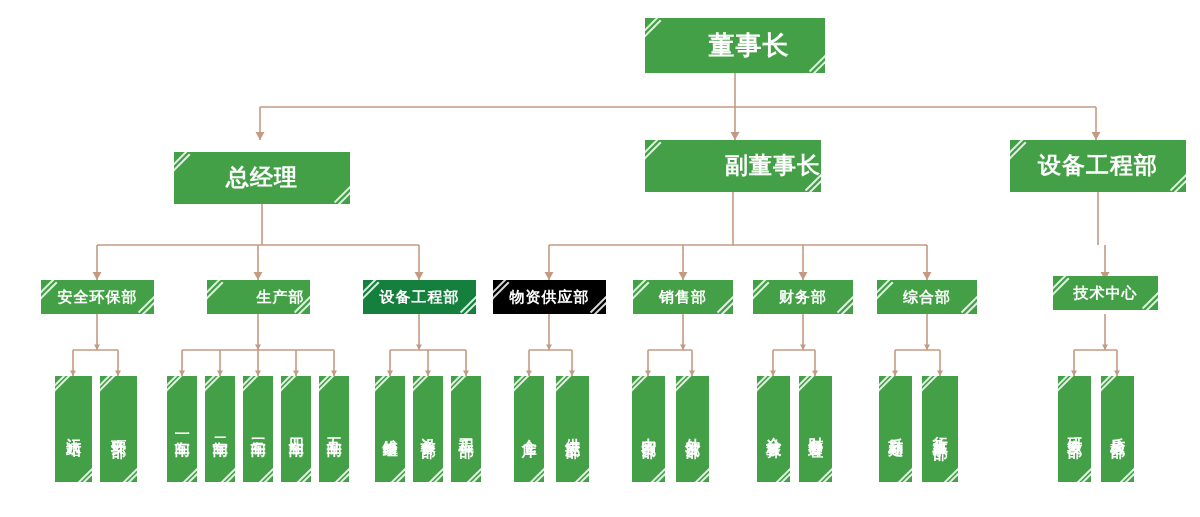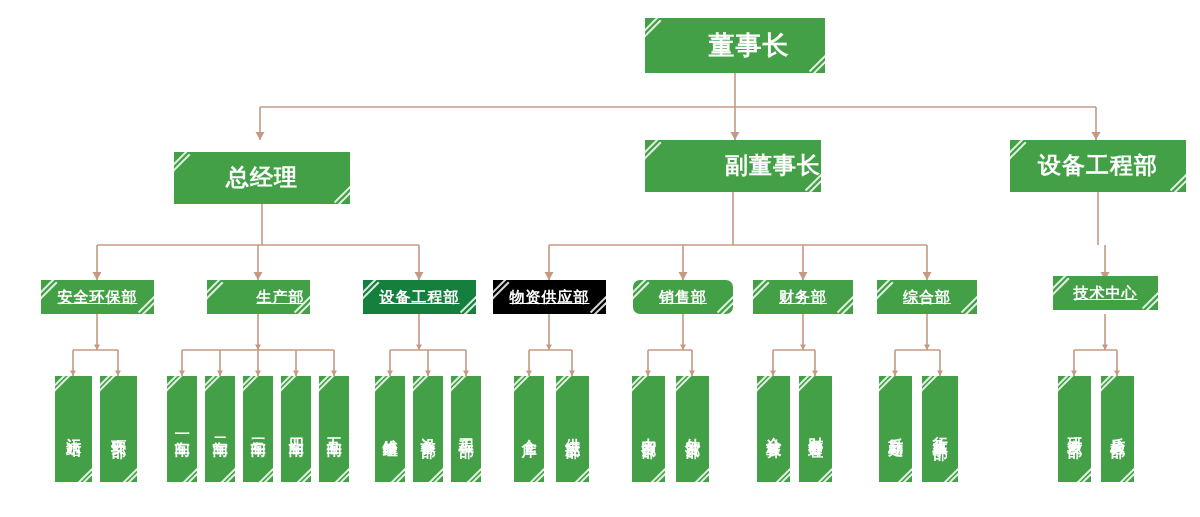--- a/index.html
+++ b/index.html
@@ -70,21 +70,21 @@
     transform: rotate(-45deg);
   }
   .node .corner-br::after {
     right: -9px; bottom: 13px;
     transform: rotate(-45deg);
   }
 
   
   .level-root { font-size: 26px; font-weight: 600; padding-left: 28px; }
   .level-2    { font-size: 23px; font-weight: 600; }
-  .level-3    { font-size: 15px; font-weight: 600; text-decoration: underline; }
+  .level-3    { font-size: 15px; font-weight: 600; }
   .level-4    { font-size: 15px; font-weight: 600; }
 
   
   .node.vertical .label {
     writing-mode: vertical-rl;
     text-orientation: upright;
     letter-spacing: 2px;
     white-space: normal;
   }
   .node.vertical .corner-tl,
@@ -227,21 +227,21 @@
       <div class="node level-3" style="left: 363px; top: 280px; width: 113px; height: 34px; background: #15803d; color: rgb(255, 255, 255);">
         <span class="corner-tl"></span>
         <span class="corner-br"></span>
         <span class="label">设备工程部</span>
       </div>
       <div class="node level-3" style="left: 493px; top: 280px; width: 113px; height: 34px; background: #000000; color: rgb(255, 255, 255);">
         <span class="corner-tl"></span>
         <span class="corner-br"></span>
         <span class="label">物资供应部</span>
       </div>
-      <div class="node level-3" style="left: 633px; top: 280px; width: 100px; height: 34px; background: rgb(67, 160, 71); color: rgb(255, 255, 255); border-radius: 7px;">
+      <div class="node level-3" style="left: 633px; top: 280px; width: 100px; height: 34px; background: rgb(67, 160, 71); color: rgb(255, 255, 255);">
         <span class="corner-tl"></span>
         <span class="corner-br"></span>
         <span class="label">销售部</span>
       </div>
       <div class="node level-3" style="left: 753px; top: 280px; width: 100px; height: 34px; background: rgb(67, 160, 71); color: rgb(255, 255, 255);">
         <span class="corner-tl"></span>
         <span class="corner-br"></span>
         <span class="label">财务部</span>
       </div>
       <div class="node level-3" style="left: 877px; top: 280px; width: 100px; height: 34px; background: rgb(67, 160, 71); color: rgb(255, 255, 255);">

